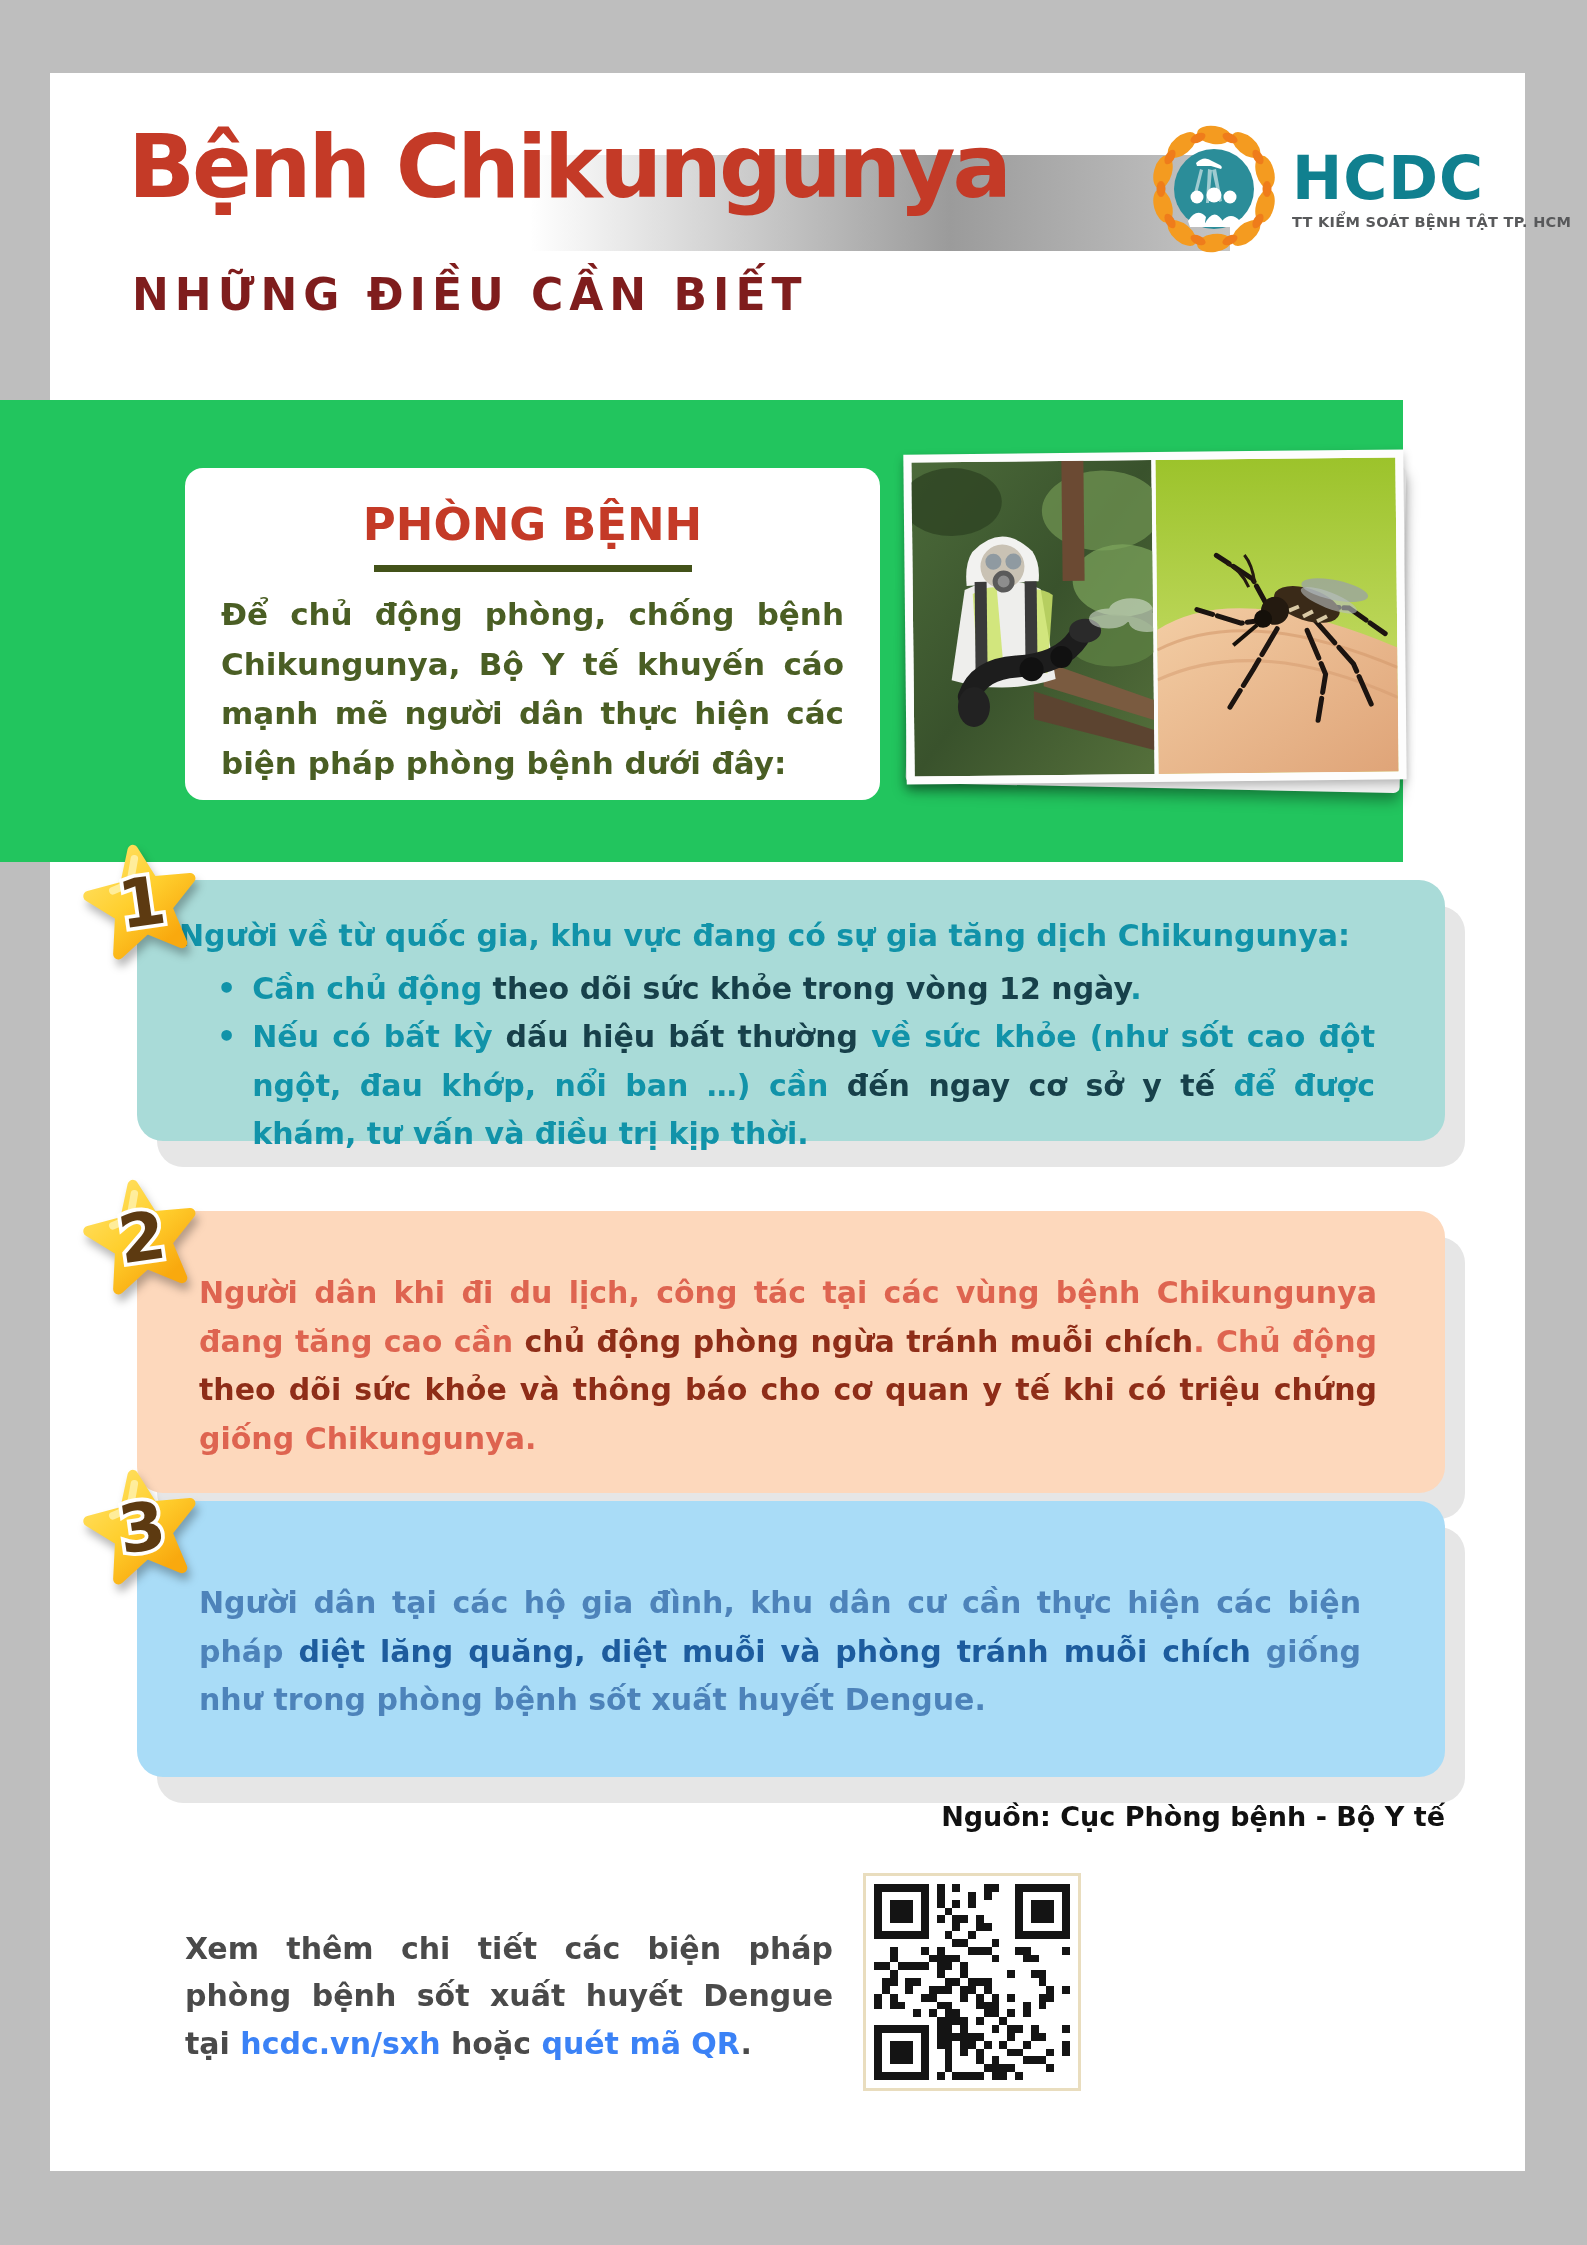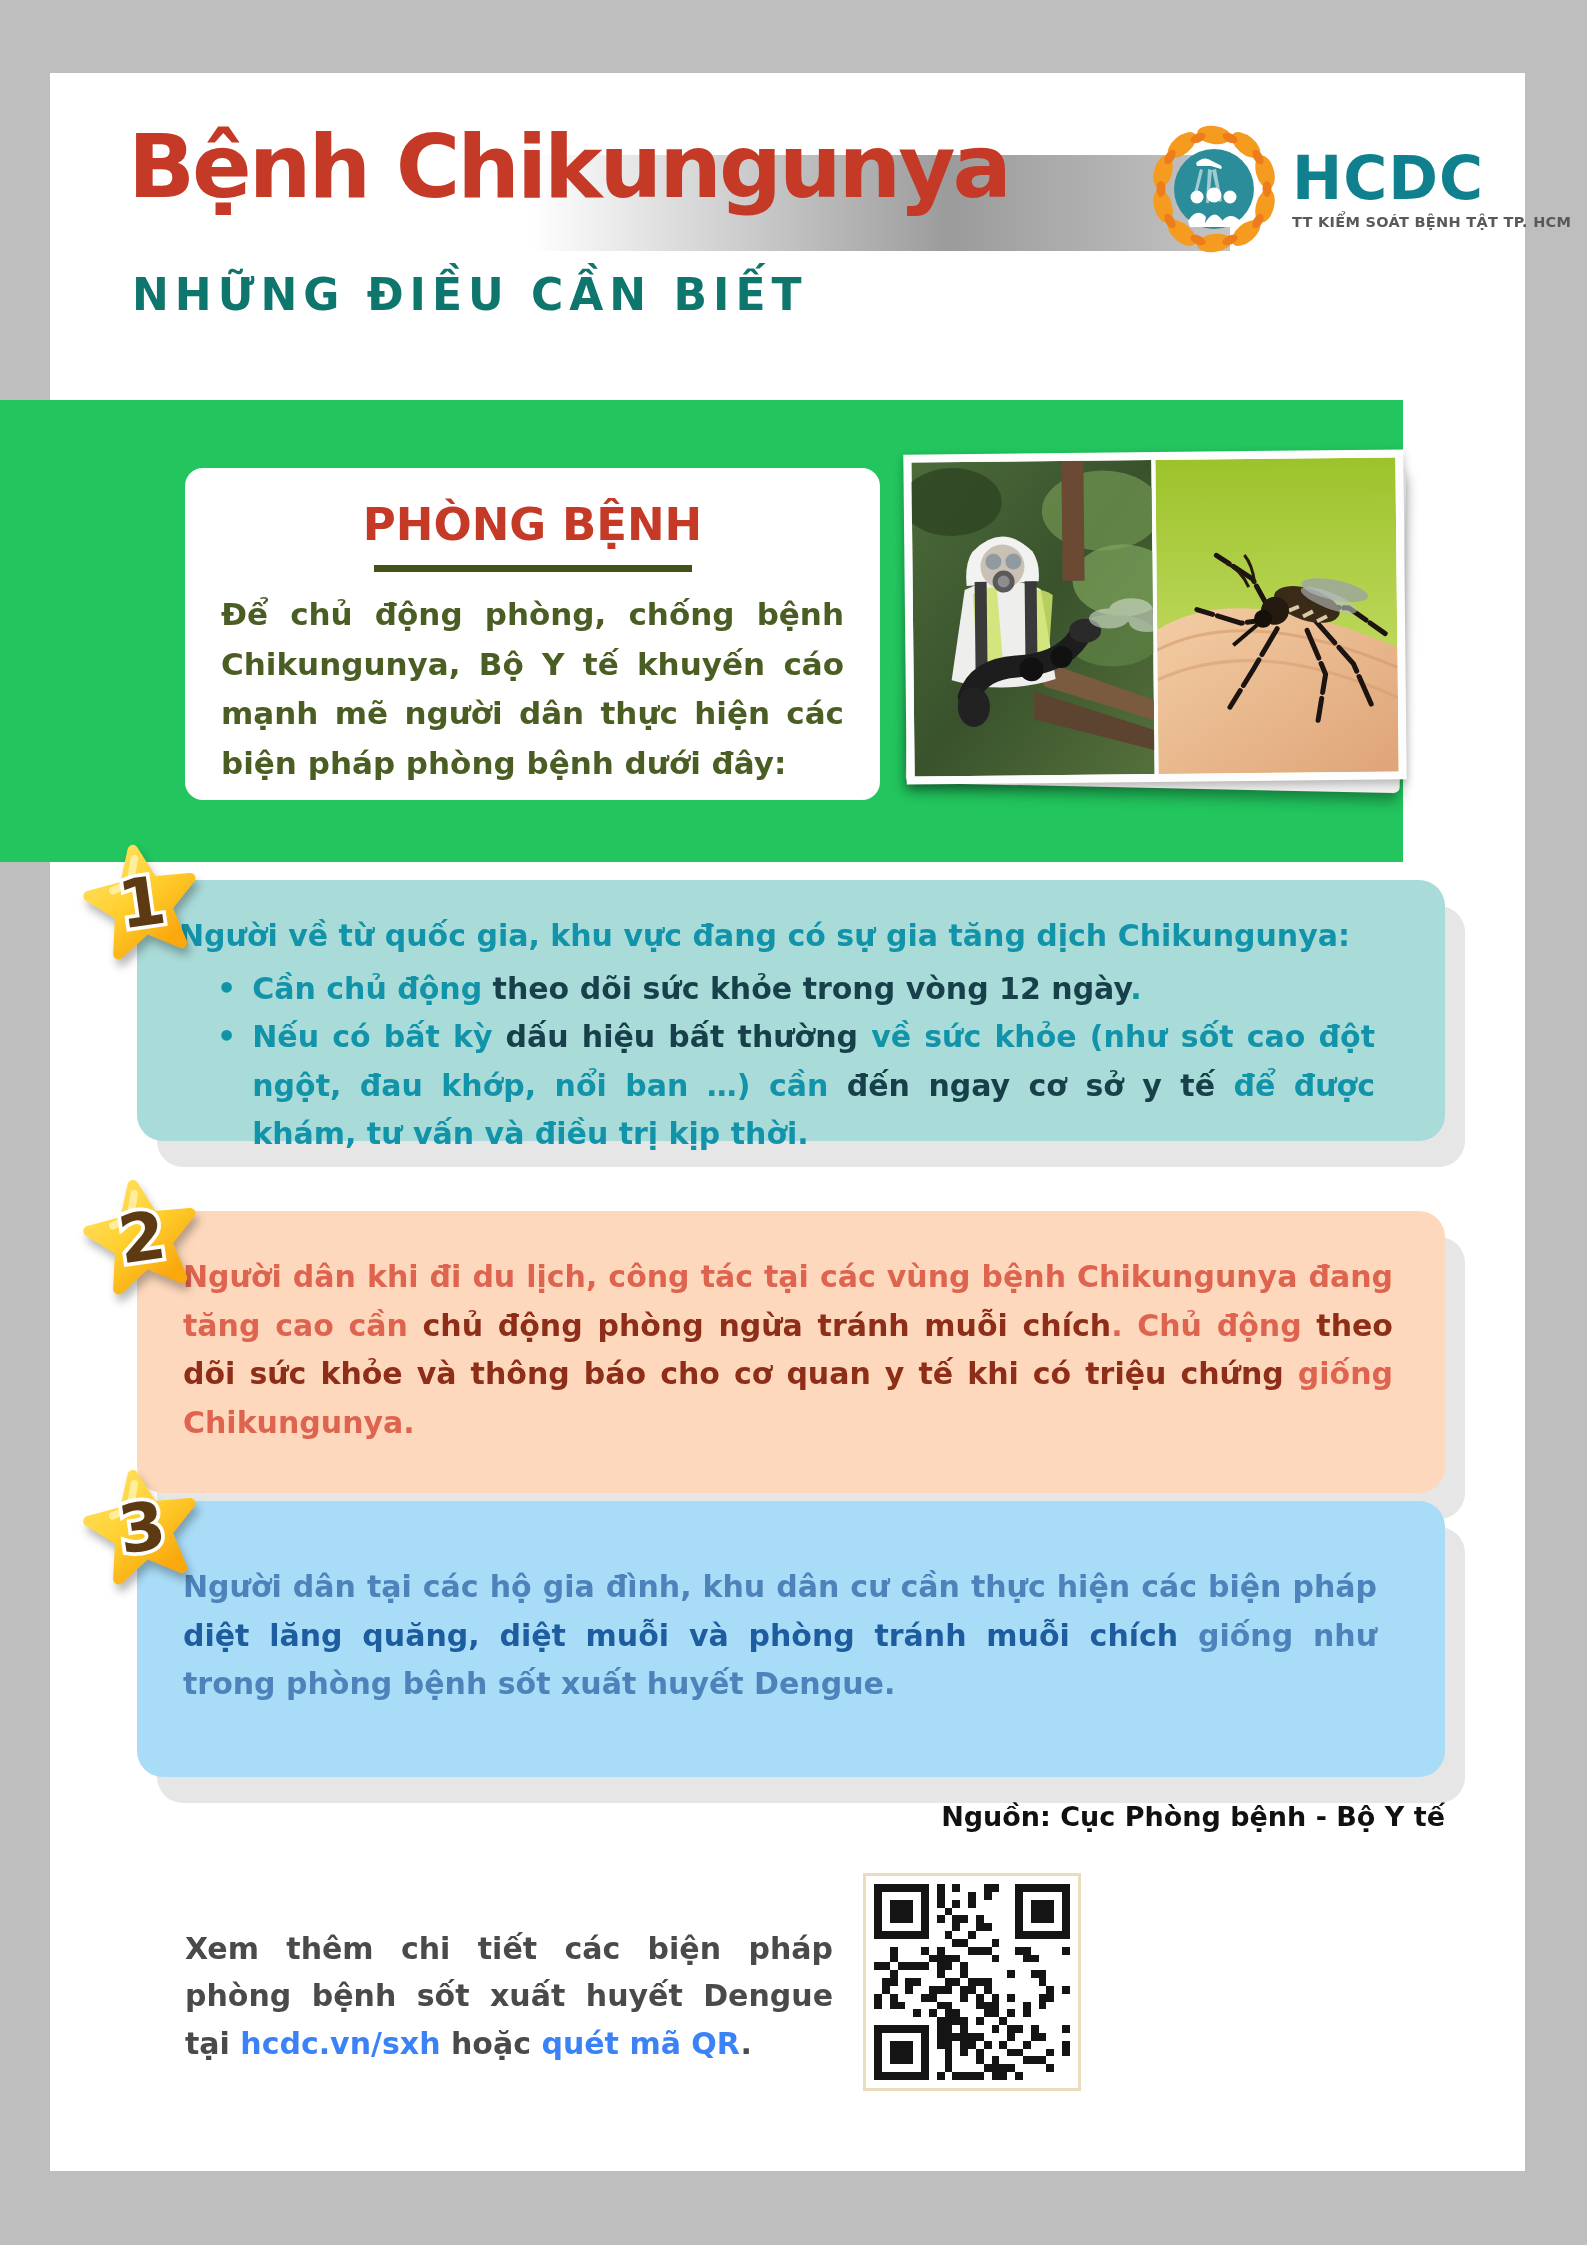--- a/index.html
+++ b/index.html
@@ -7,21 +7,21 @@
   .canvas{position:relative;width:1587px;height:2245px;background:#bebebe;overflow:hidden;
           font-family:"DejaVu Sans",sans-serif;font-weight:700;}
   .panel{position:absolute;left:50px;top:73px;width:1475px;height:2098px;background:#ffffff;}
 
   
   .title-band{position:absolute;left:480px;top:82px;width:700px;height:96px;
       background:linear-gradient(90deg,rgba(175,175,175,0) 0%,#9b9b9b 60%,#c4c4c4 100%);}
   .page-title{position:absolute;left:78px;top:50px;margin:0;font-size:88px;line-height:1;
       letter-spacing:-3px;color:#c43a27;font-weight:800;z-index:2;}
   .subtitle{position:absolute;left:82px;top:196px;font-size:44px;letter-spacing:6px;
-      color:#0f766e;z-index:2;}
+      color:#7f1d1d;z-index:2;}
   .logo{position:absolute;left:1100px;top:52px;display:flex;align-items:center;gap:14px;z-index:2;}
   .logo-name{font-size:60px;letter-spacing:1px;color:#10808f;line-height:1;}
   .logo-tagline{font-size:14.5px;color:#58595b;margin-top:6px;letter-spacing:.3px;white-space:nowrap;}
 
   
   .green-band{position:absolute;left:-50px;top:327px;width:1403px;height:462px;background:#22c55e;}
   .card{position:absolute;left:185px;top:68px;width:695px;height:332px;background:#ffffff;
       border-radius:18px;text-align:center;}
   .card h2{margin:30px 0 0 0;font-size:45px;color:#c43a27;letter-spacing:0;}
   .rule{width:318px;height:7px;background:#435219;margin:14px auto 0 auto;}
@@ -33,21 +33,21 @@
   .book .pages{position:absolute;left:0;top:0;width:100%;height:330px;background:#fdfdfd;
       padding:8px;display:flex;gap:4px;transform:rotate(-0.6deg);box-shadow:0 4px 10px rgba(0,0,0,.25);}
   .book svg{flex:1 1 50%;height:100%;display:block;}
 
   
   .box{position:absolute;left:87px;width:1308px;border-radius:26px;
       box-shadow:20px 26px 0 #e6e6e6;font-size:30px;line-height:1.62;}
   .sec-teal{top:807px;height:261px;background:#a9dbd8;padding:32px 70px 10px 42px;}
   .sec-peach{top:1138px;height:282px;background:#fdd8bc;padding:42px 52px 10px 46px;}
   .sec-blue{top:1428px;height:276px;background:#a9dcf7;padding:62px 68px 10px 46px;}
-  .box p{margin:0;text-align:justify;}
+  .box p{margin:16px;text-align:justify;}
   .sec-heading{margin-bottom:4px;}
   .bullet{display:flex;gap:16px;padding-left:38px;}
   .bullet .dot{color:#1193a9;flex:0 0 auto;}
   .bullet .runs{text-align:justify;}
 
   .sec-teal .run-accent{color:#1193a9;}
   .sec-teal .run-strong{color:#17404a;}
   .sec-peach .run-accent{color:#de6450;}
   .sec-peach .run-strong{color:#8e2d18;}
   .sec-blue .run-accent{color:#4d83ba;}

